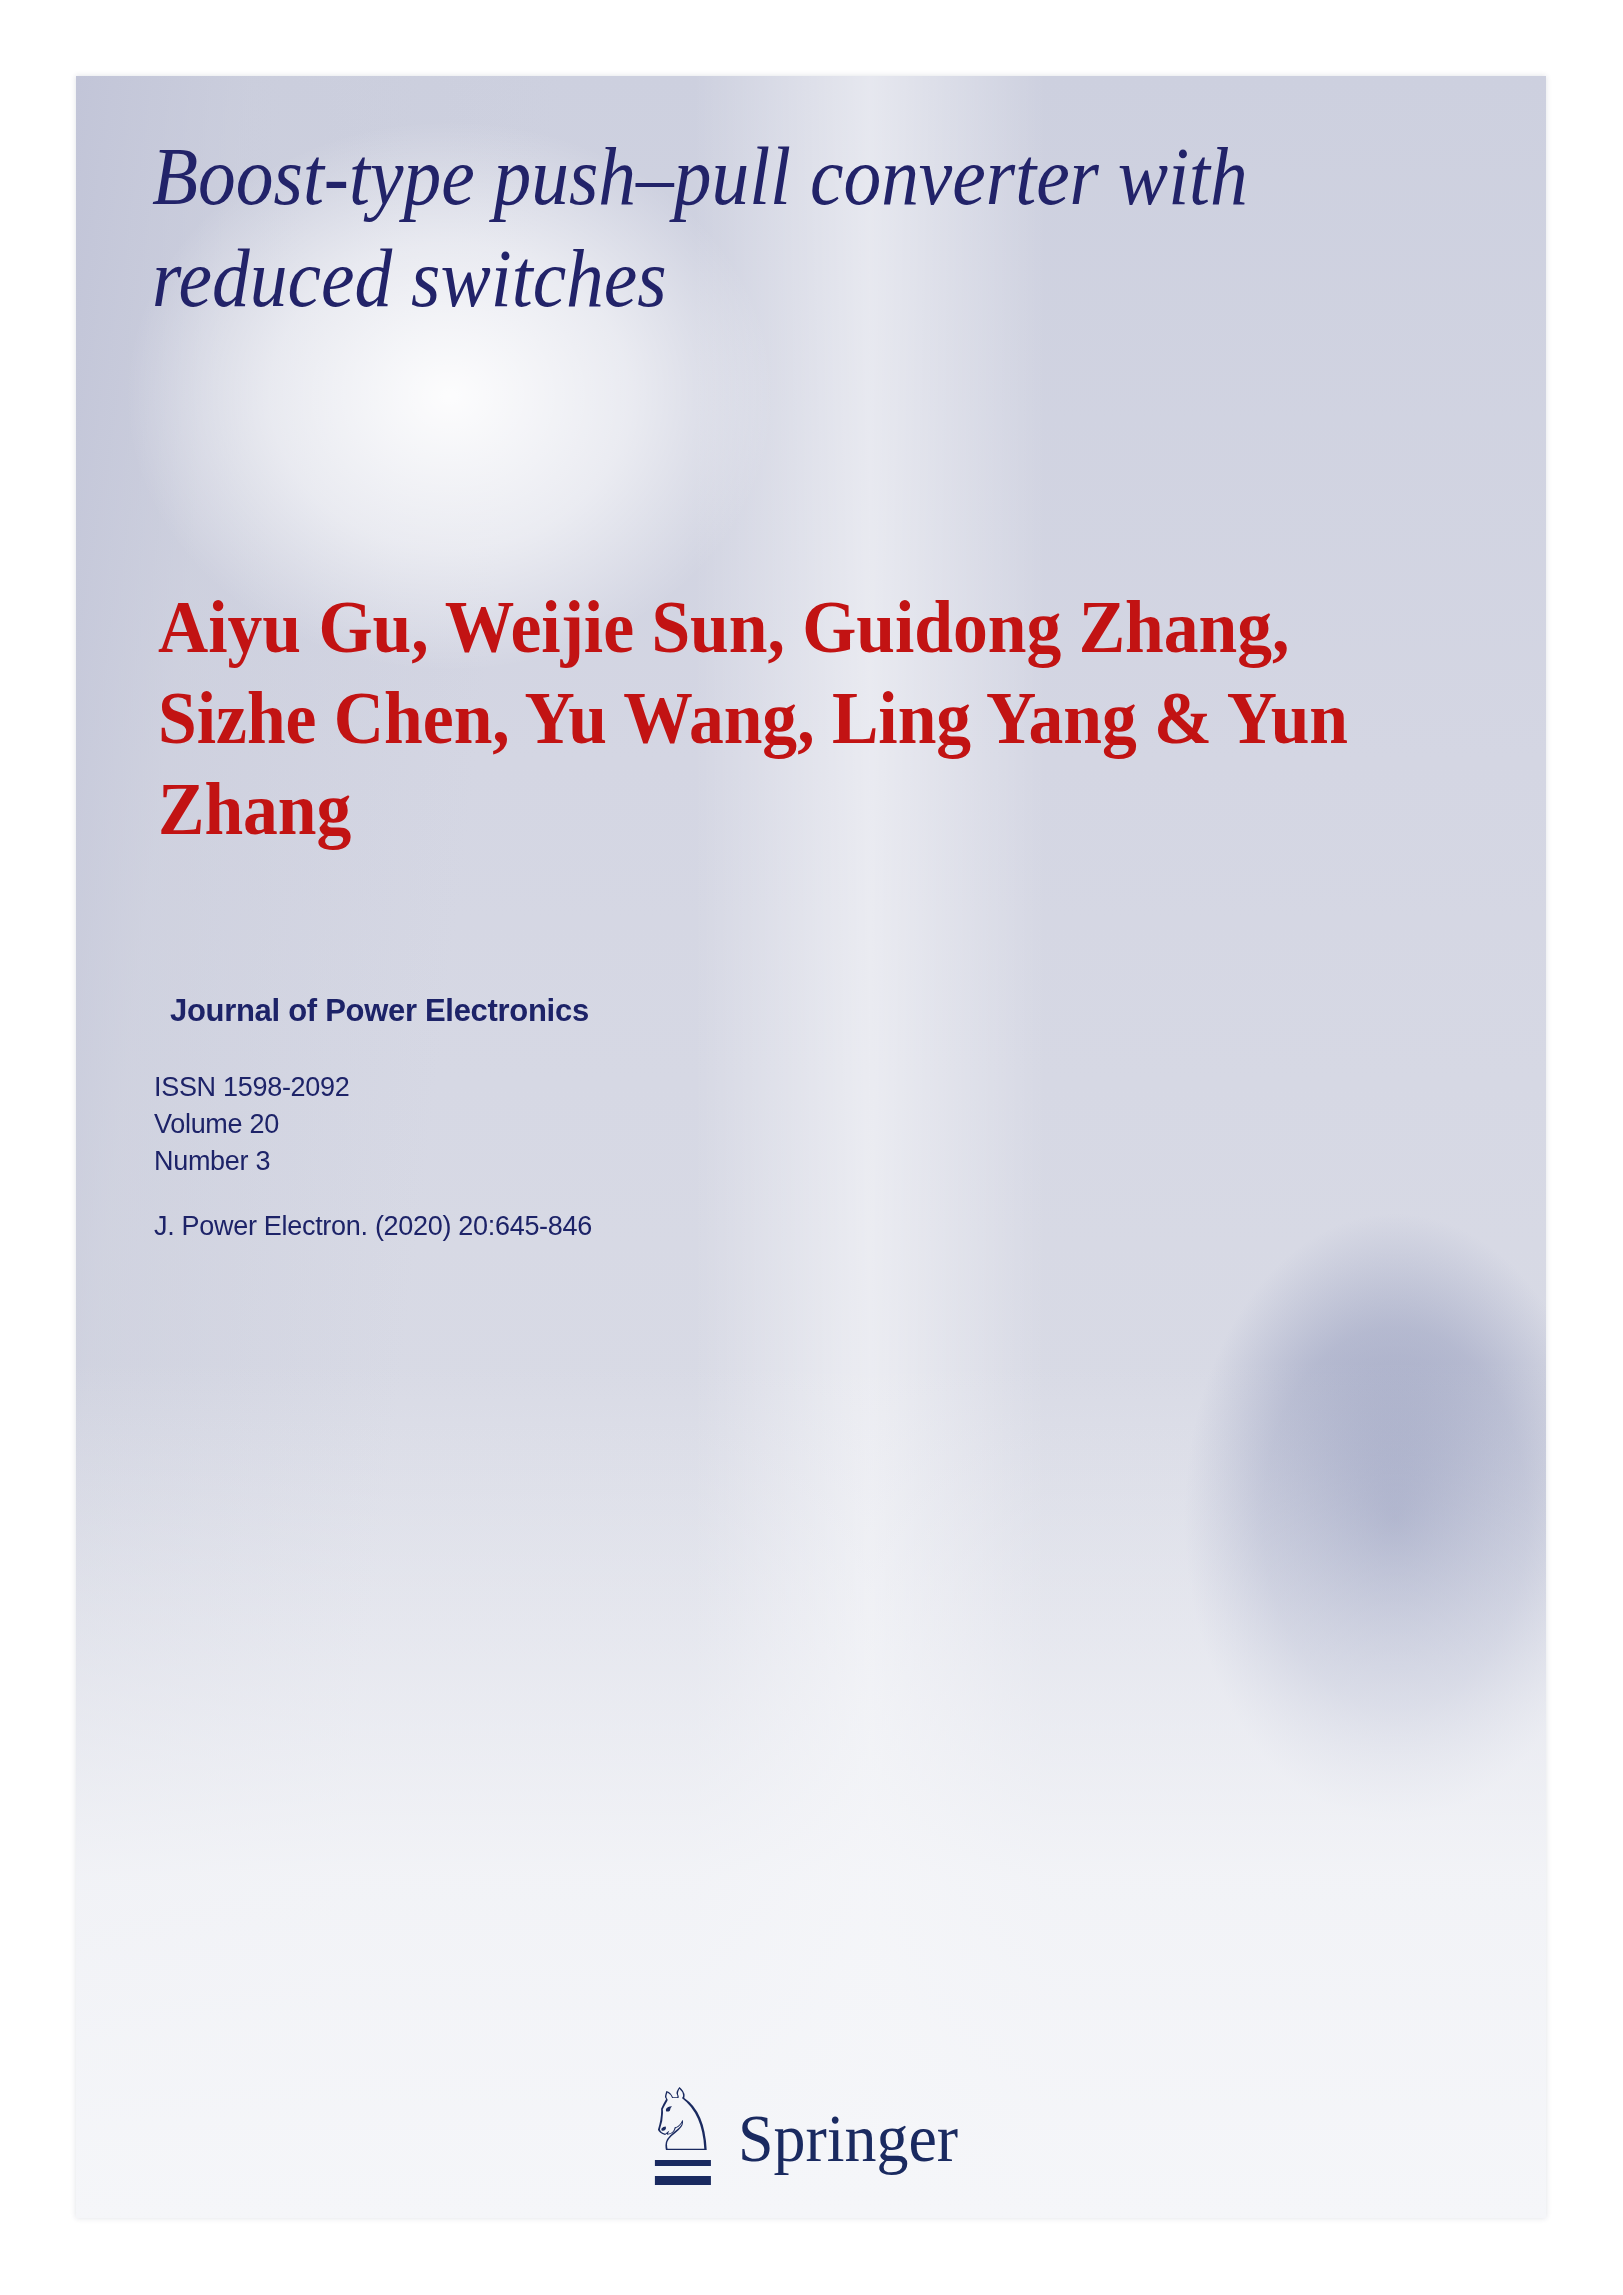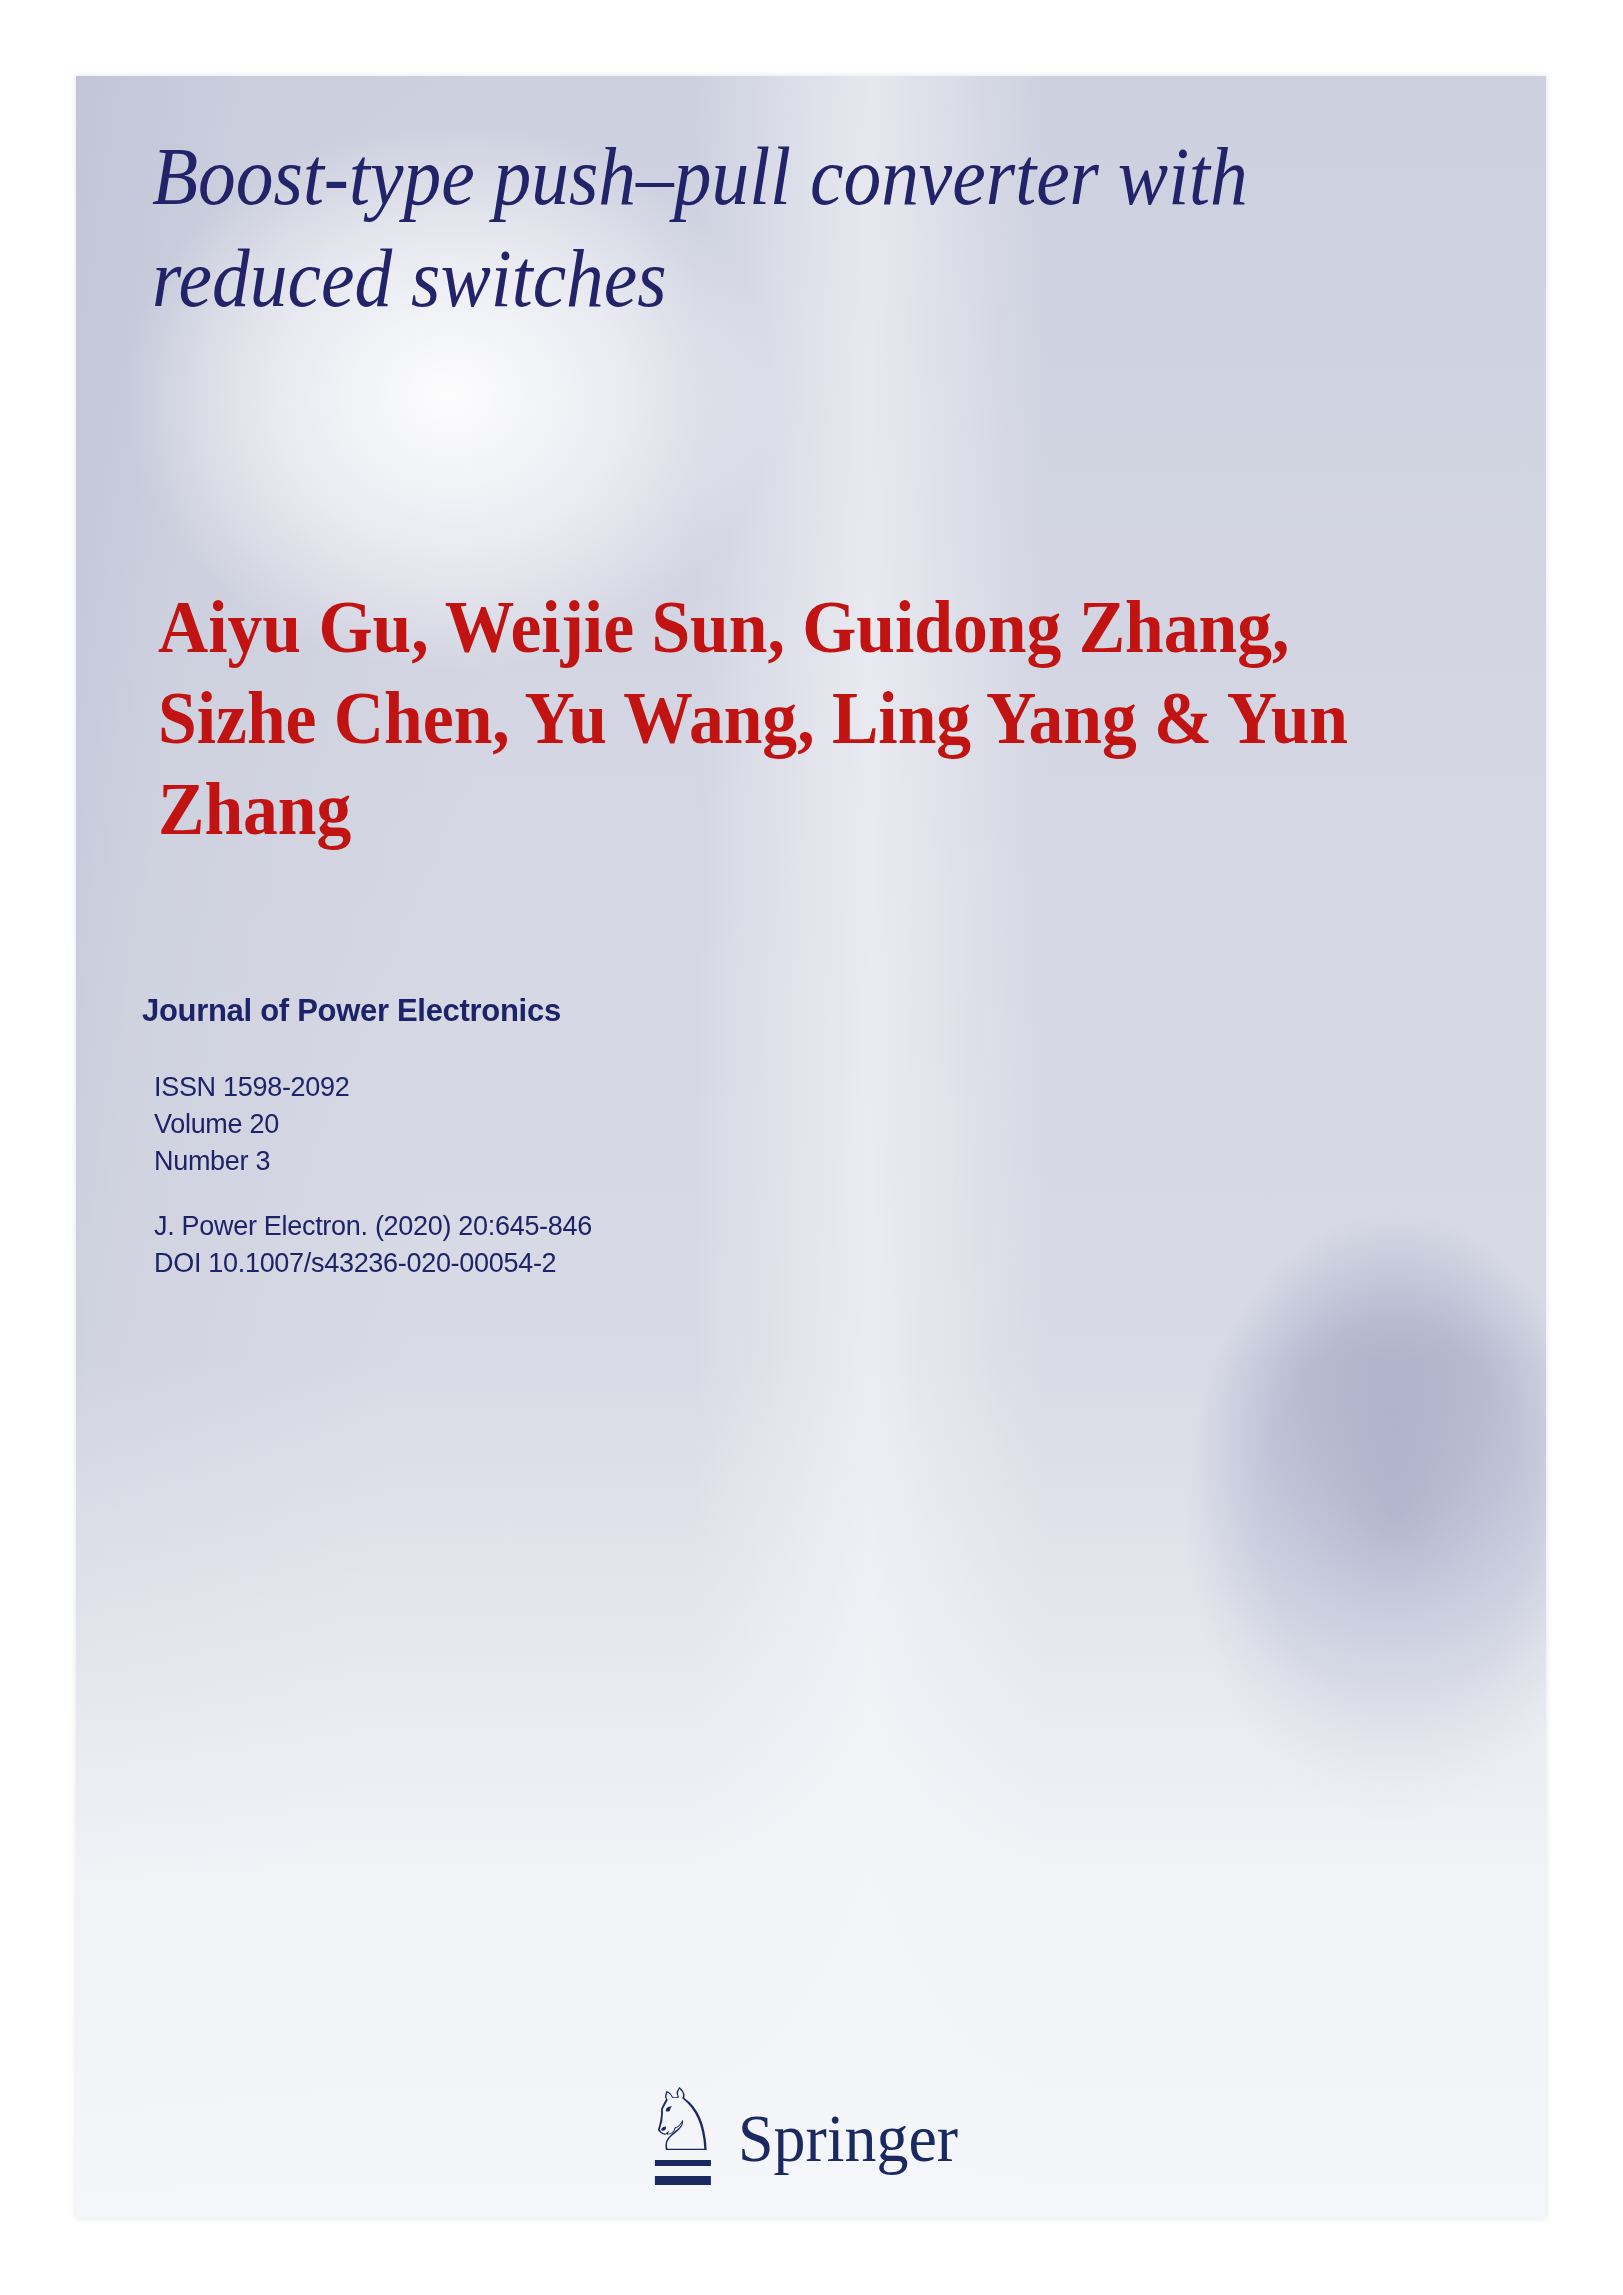--- a/index.html
+++ b/index.html
@@ -62,21 +62,21 @@
     font-size: 74px;
     line-height: 91px;
     transform: scaleX(0.94);
     transform-origin: 0 0;
     white-space: nowrap;
   }
 
   
   .journal-name {
     position: absolute;
-    left: 66px; top: 916px;
+    left: 94px; top: 916px;
     color: #1d2368;
     font-weight: bold;
     font-size: 31px;
     line-height: 37px;
     letter-spacing: -0.3px;
     white-space: nowrap;
   }
   .issn-block {
     position: absolute;
     left: 78px; top: 993px;
@@ -159,21 +159,20 @@
   <div class="journal-name">Journal of Power Electronics</div>
 
   <div class="issn-block">
     <div>ISSN 1598-2092</div>
     <div>Volume 20</div>
     <div>Number 3</div>
   </div>
 
   <div class="citation-block">
     <div>J. Power Electron. (2020) 20:645-846</div>
-    <div>DOI 10.1007/s43236-020-00054-2</div>
   </div>
 
   <div class="springer-logo">
     <div class="horse">
       <span class="knight-glyph">♘</span>
       <div class="horse-bar-thin"></div>
       <div class="horse-bar-thick"></div>
     </div>
     <div class="wordmark">Springer</div>
   </div>

